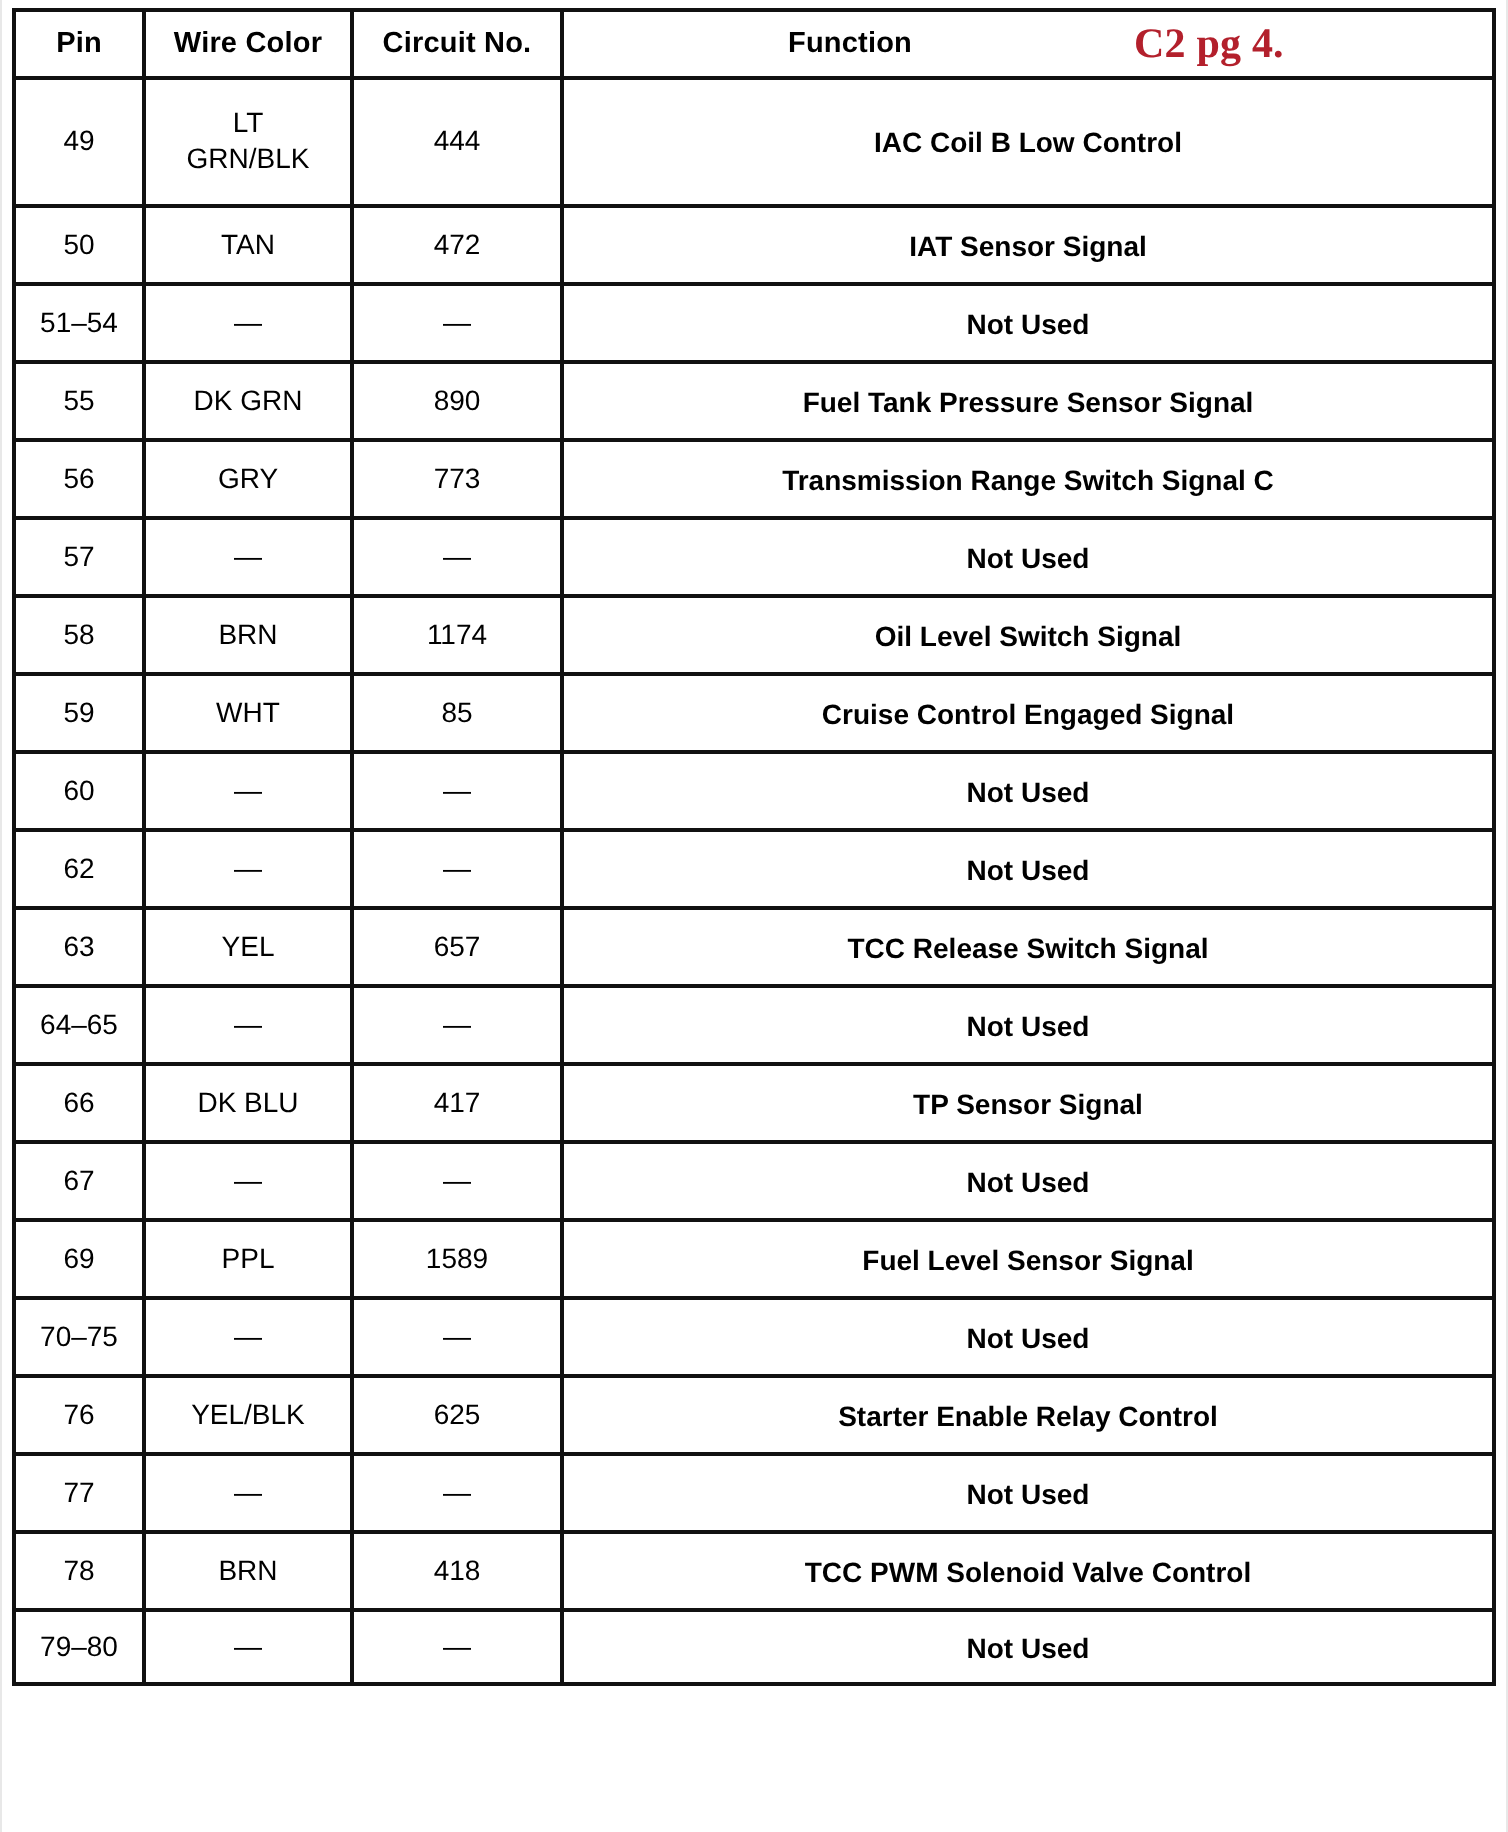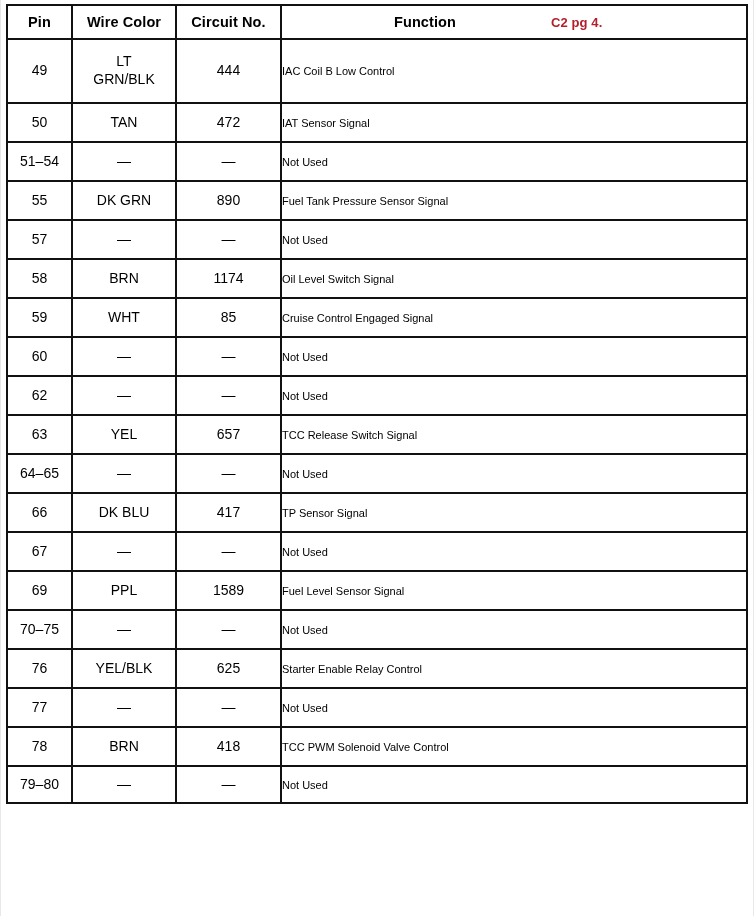--- a/index.html
+++ b/index.html
@@ -89,47 +89,48 @@
     right: 0;
     top: 50%;
     transform: translateY(-50%);
     text-align: center;
     padding-right: 178px;
     font-size: 14.5px;
     font-weight: bold;
   }
   .annotation {
     position: absolute;
-    left: 269px;
+    left: 285px;
     top: 50%;
     transform: translateY(-50%);
-    font-family: Liberation Sans, sans-serif;
-    font-size: 13px;
+    font-family: Liberation Serif, serif;
+    font-size: 21px;
     font-weight: bold;
     color: #b3202c;
     white-space: nowrap;
     line-height: 1;
   }
 
   
   tbody tr { height: 39px; }
   tbody tr.tall { height: 64px; }
   tbody tr.short { height: 37px; }
 
   td.pin,
   td.wire,
   td.circuit {
     text-align: center;
     font-size: 14px;
     line-height: 1.28;
   }
   td.function {
-    text-align: left;
-    font-size: 11px;
+    text-align: center;
+    font-size: 14px;
     padding-left: 13px;
+    font-weight: bold;
   }
   .wire-line { display: block; }
 </style>
 </head>
 <body>
 
 <div id="page">
   <div class="page-edge"></div>
 
   <div class="table-wrap">
@@ -175,20 +176,26 @@
             <td class="circuit">—</td>
             <td class="function">Not Used</td>
           </tr>
           <tr>
             <td class="pin">55</td>
             <td class="wire">DK GRN</td>
             <td class="circuit">890</td>
             <td class="function">Fuel Tank Pressure Sensor Signal</td>
           </tr>
           <tr>
+            <td class="pin">56</td>
+            <td class="wire">GRY</td>
+            <td class="circuit">773</td>
+            <td class="function">Transmission Range Switch Signal C</td>
+          </tr>
+          <tr>
             <td class="pin">57</td>
             <td class="wire">—</td>
             <td class="circuit">—</td>
             <td class="function">Not Used</td>
           </tr>
           <tr>
             <td class="pin">58</td>
             <td class="wire">BRN</td>
             <td class="circuit">1174</td>
             <td class="function">Oil Level Switch Signal</td>

